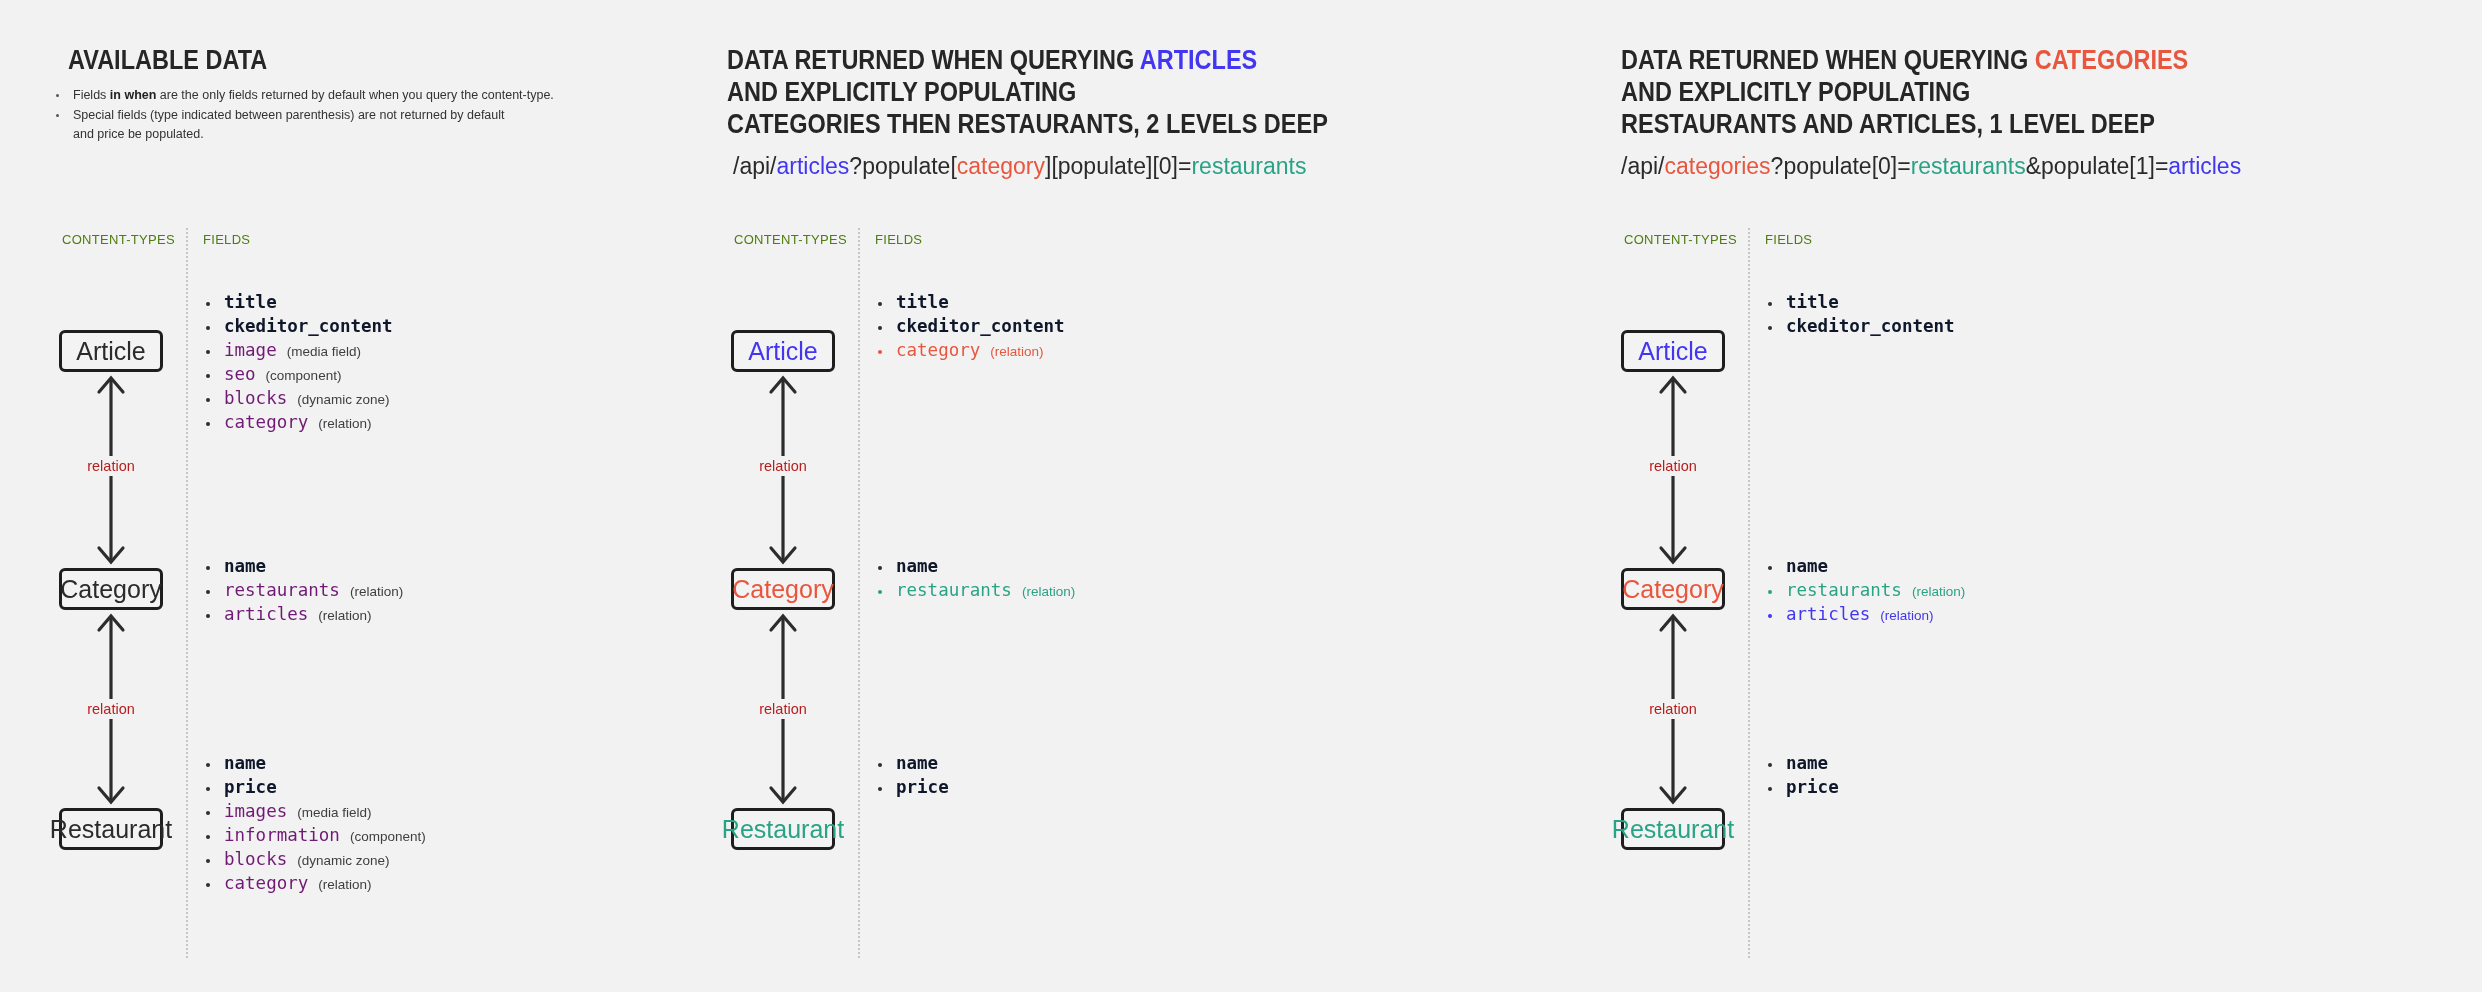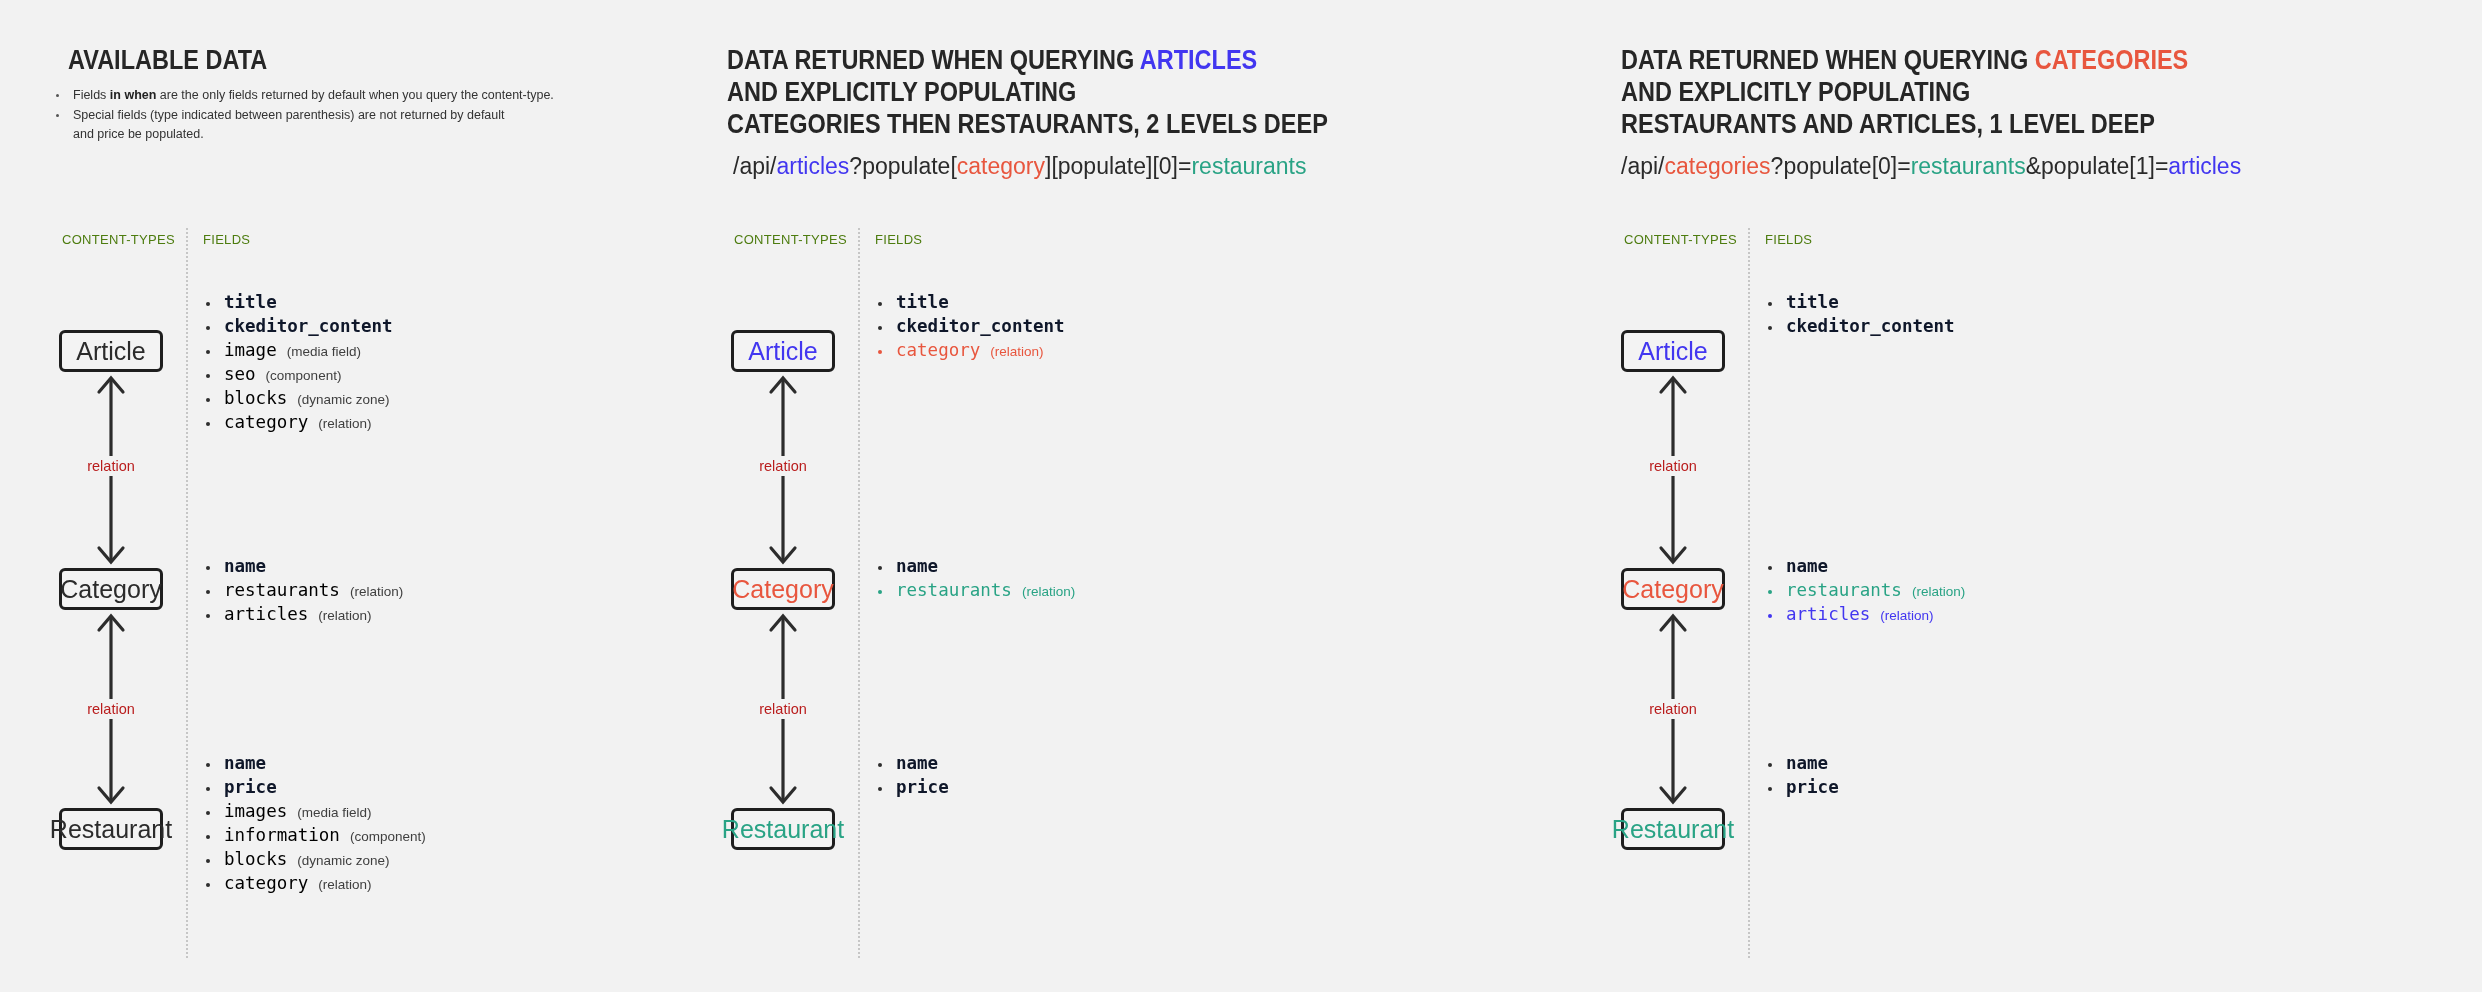--- a/index.html
+++ b/index.html
@@ -38,21 +38,21 @@
   .arrow.a1{top:374px}.arrow.a2{top:612px}
   .rel{position:absolute;left:calc(56px + var(--dx));width:110px;text-align:center;font-size:14.5px;color:#b91c1c;
        background:#f2f2f2;padding:2px 0;white-space:nowrap}
   .rel.r1{top:456px}.rel.r2{top:699px}
 
   
   .list{position:absolute;left:calc(206px + var(--dx))}
   .list.l1{top:292px}.list.l2{top:556px}.list.l3{top:753px}
   .item{display:flex;align-items:baseline;height:24px;white-space:nowrap}
   .item .dot{width:4px;height:4px;border-radius:50%;background:currentColor;margin-right:14px;align-self:center;flex:none;color:#2e2e2e}
-  .fname{font-family:"DejaVu Sans Mono",monospace;font-size:17.5px;color:#000000}
+  .fname{font-family:"DejaVu Sans Mono",monospace;font-size:17.5px;color:#701a75}
   .fname.b{font-weight:bold;color:#0f172a}
   .ftype{font-size:13.5px;margin-left:10px;color:#3f3f3f}
   .item.colored{color:inherit}
   .item.colored .dot{color:inherit}
   .item.colored .fname,.item.colored .ftype{color:inherit}
 </style>
 </head>
 <body>
 
 <section class="col" style="--dx:0px">

